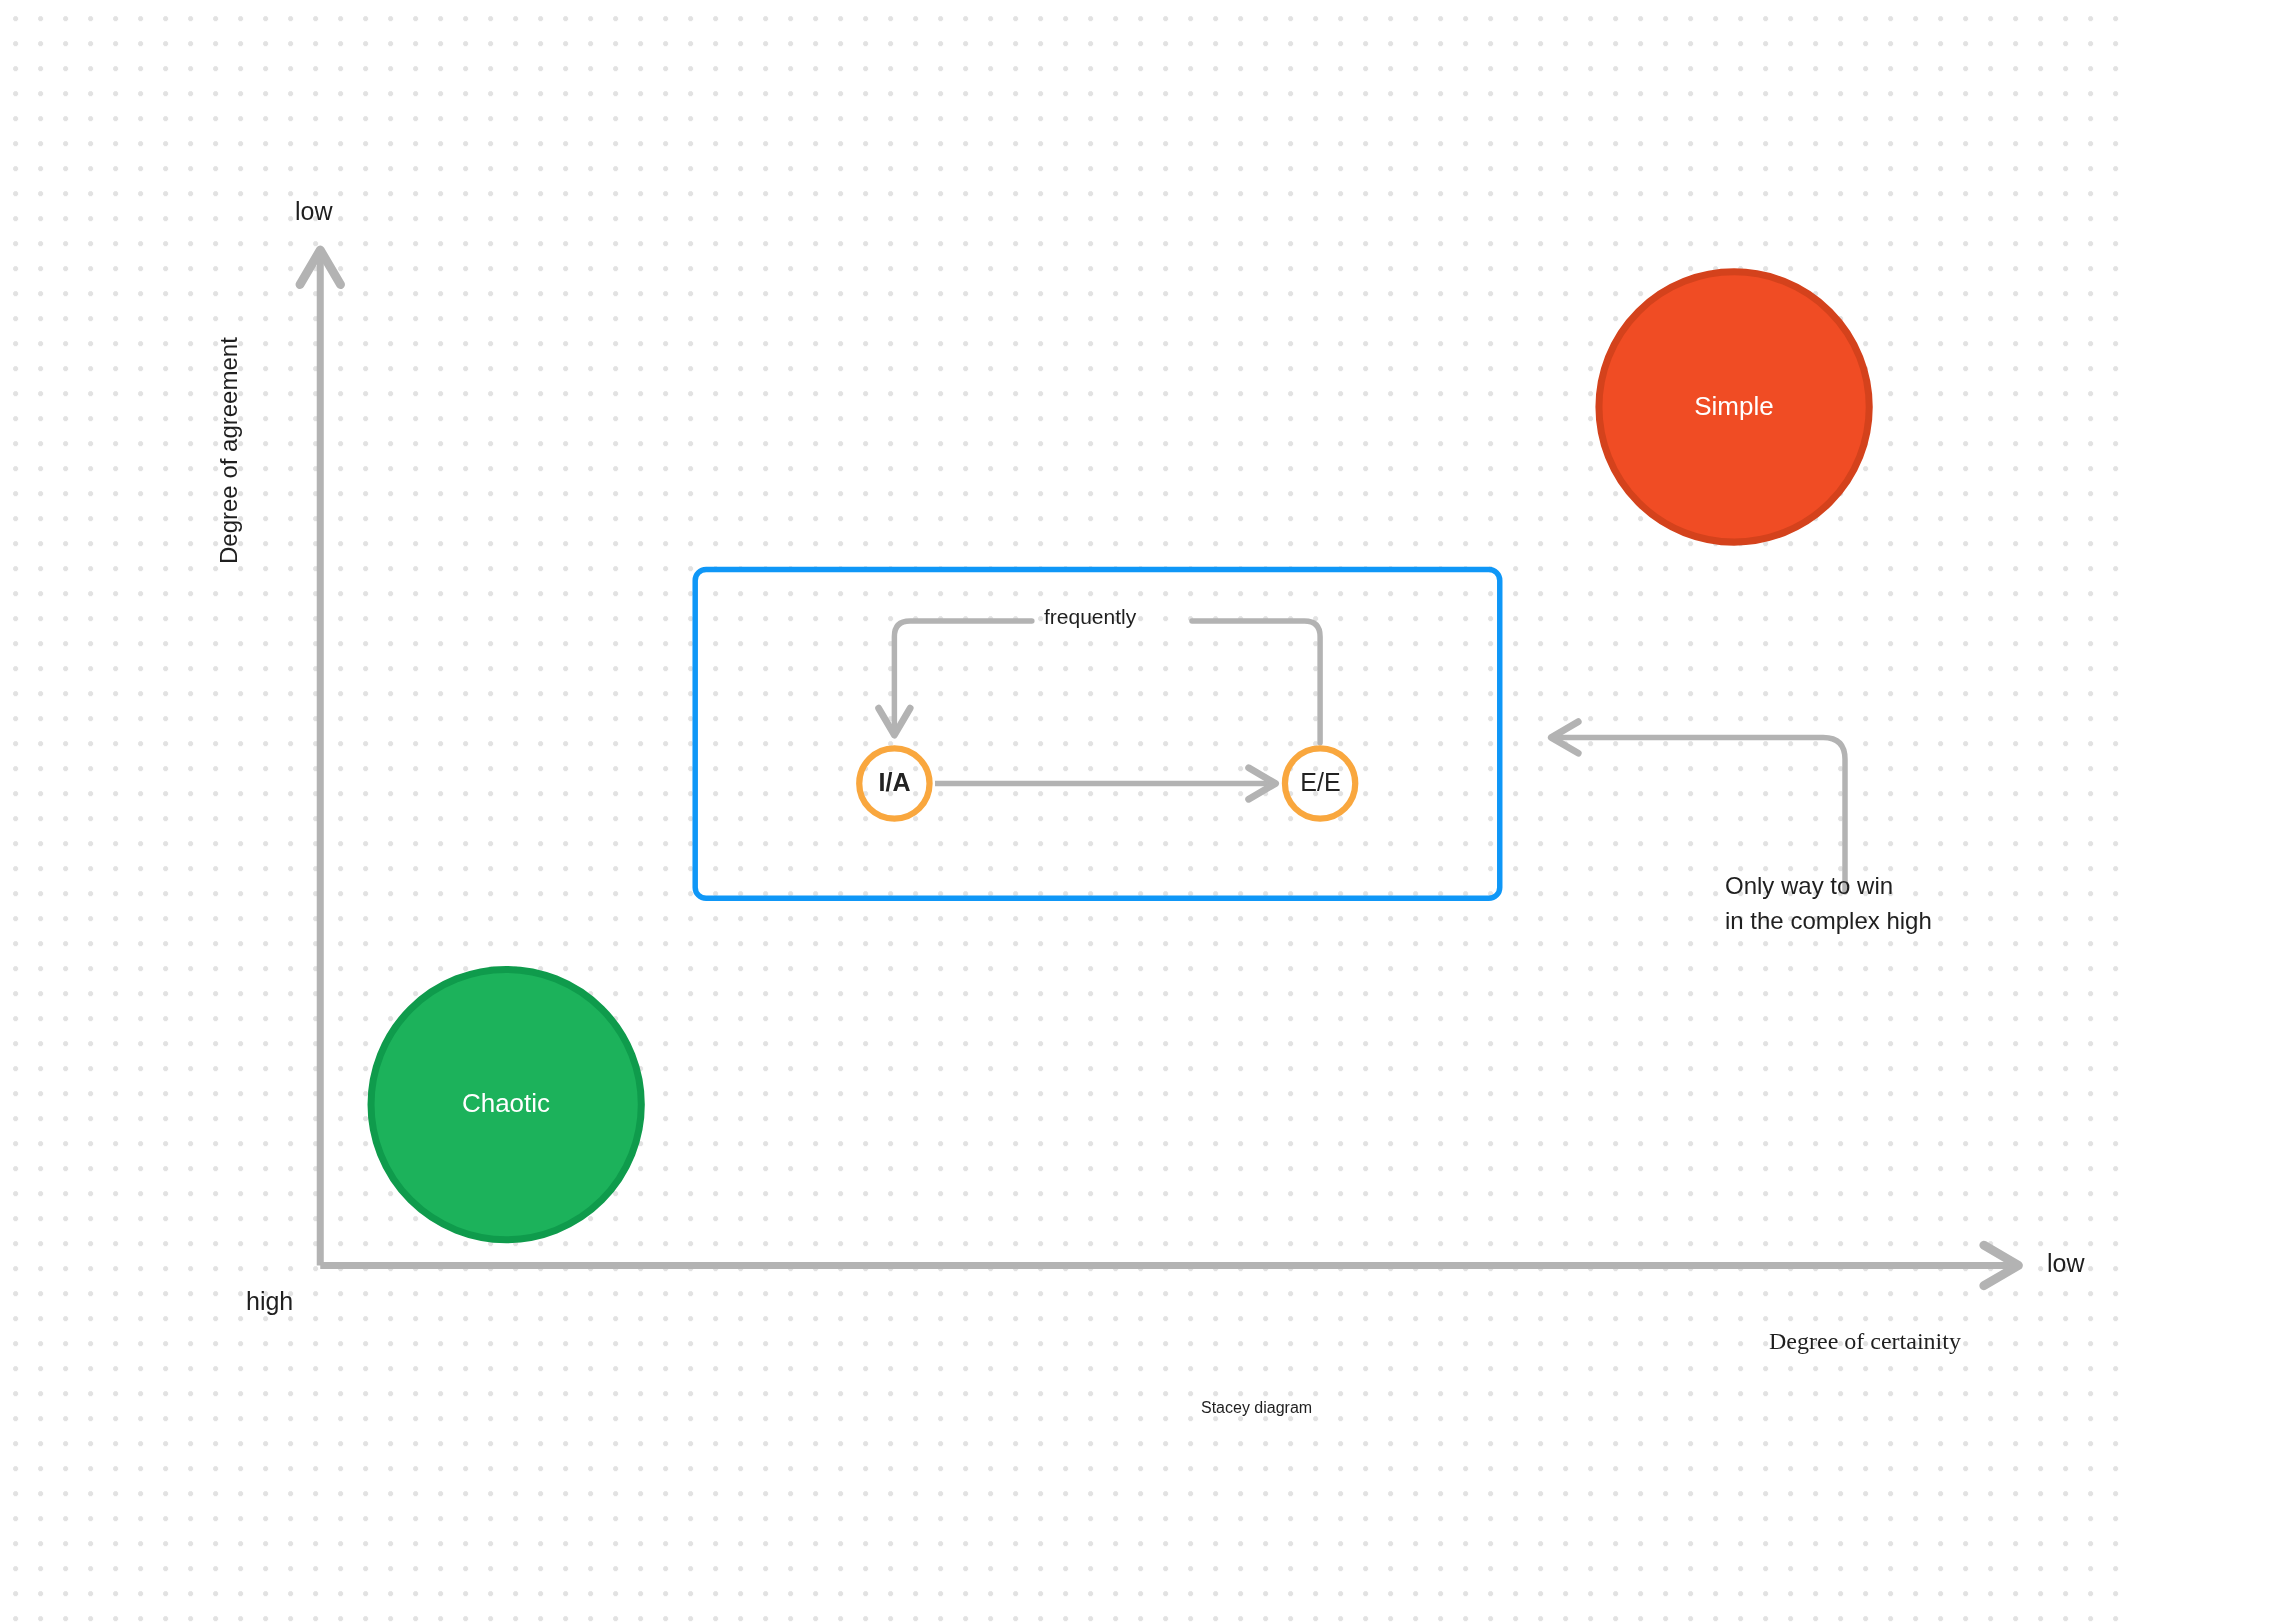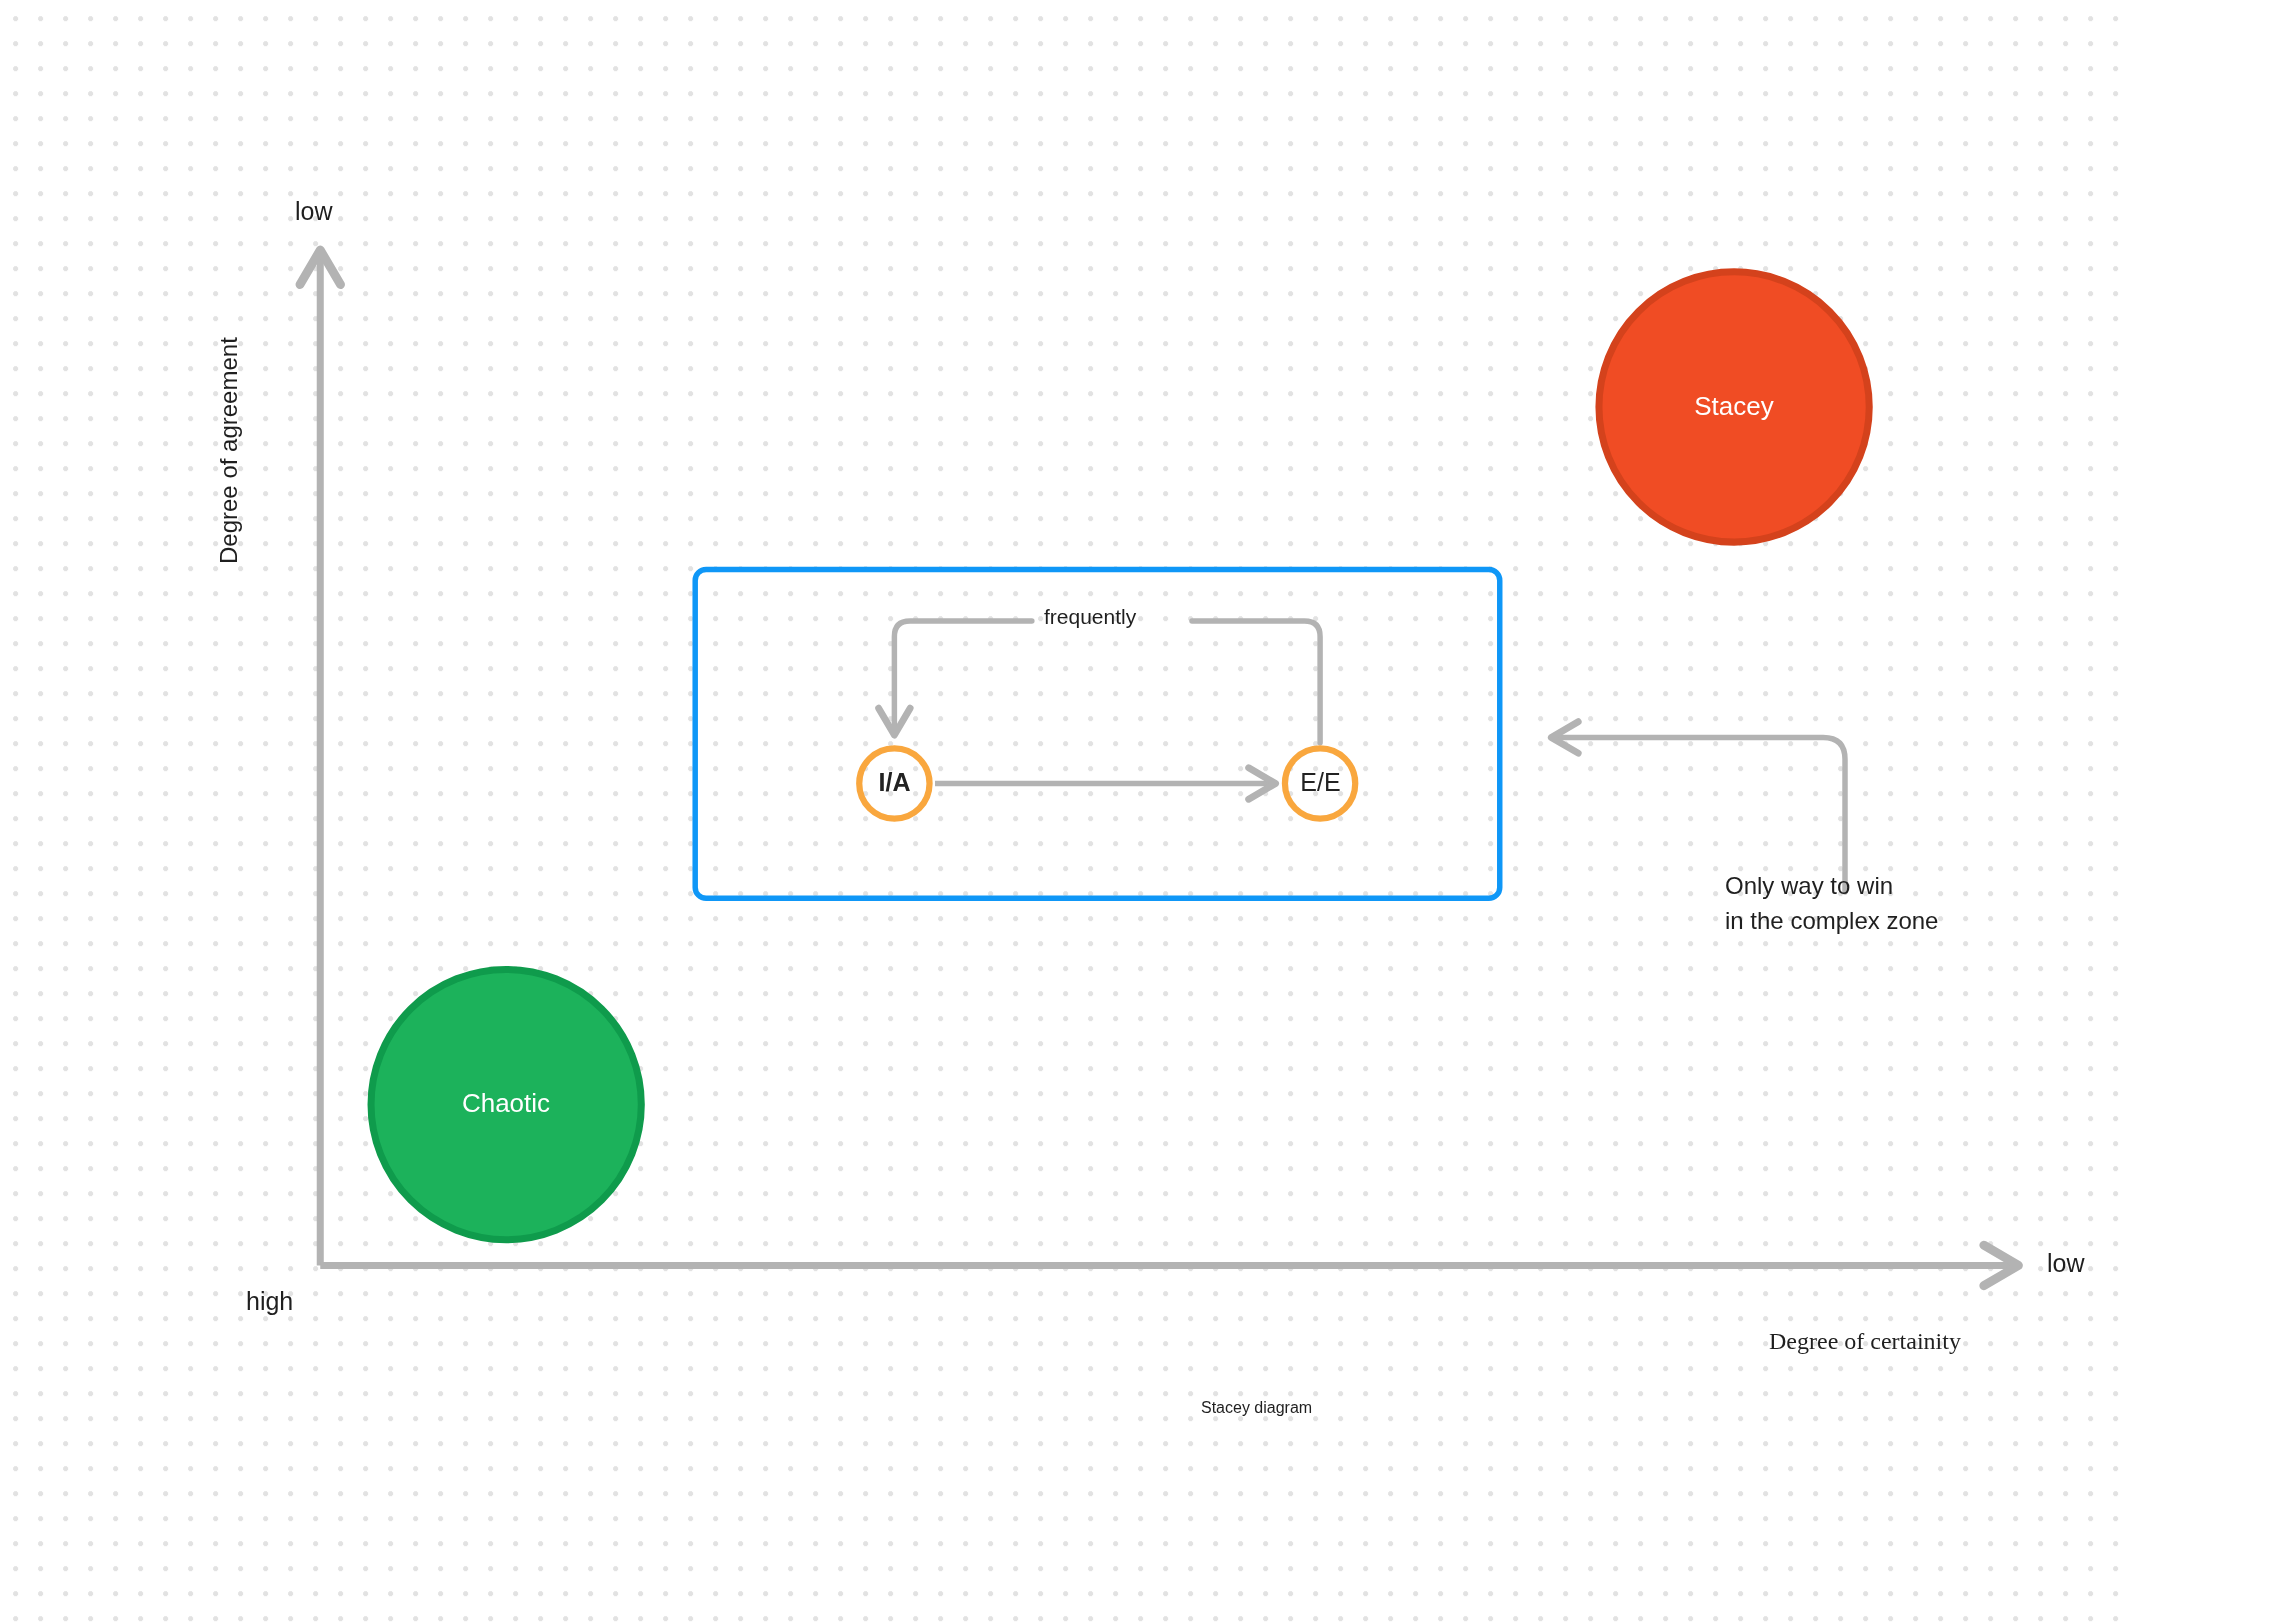--- a/index.html
+++ b/index.html
@@ -121,29 +121,29 @@
   <div class="lbl axis-tip" style="left:295px; top:195px;">low</div>
 
   <div class="lbl axis-tip" style="left:246px; top:1285px;">high</div>
 
   <div class="lbl axis-name y-axis-name" style="left:213px; top:564px;">Degree of agreement</div>
 
   <div class="lbl axis-tip" style="left:2047px; top:1247px;">low</div>
 
   <div class="lbl axis-name" style="left:1769px; top:1326px;font-family:Liberation Serif, serif;">Degree of certainity</div>
 
-  <div class="bubble-label" style="left:1656px; top:391px; width:156px;">Stacey</div>
+  <div class="bubble-label" style="left:1656px; top:391px; width:156px;">Simple</div>
 
   <div class="bubble-label" style="left:428px; top:1088px; width:156px;">Chaotic</div>
 
   <div class="node-label" style="left:832px; top:768px; width:125px;font-weight:bold;">I/A</div>
 
   <div class="node-label" style="left:1258px; top:768px; width:125px;">E/E</div>
 
   <div class="edge-label" style="left:1044px; top:605px;">frequently</div>
 
   <div class="annotation" style="left:1725px; top:869px;">Only way to win
-in the complex zone</div>
+in the complex high</div>
 
   <div class="caption" style="left:1201px; top:1399px;">Stacey diagram</div>
 
 </div>
 
 
 </body></html>

